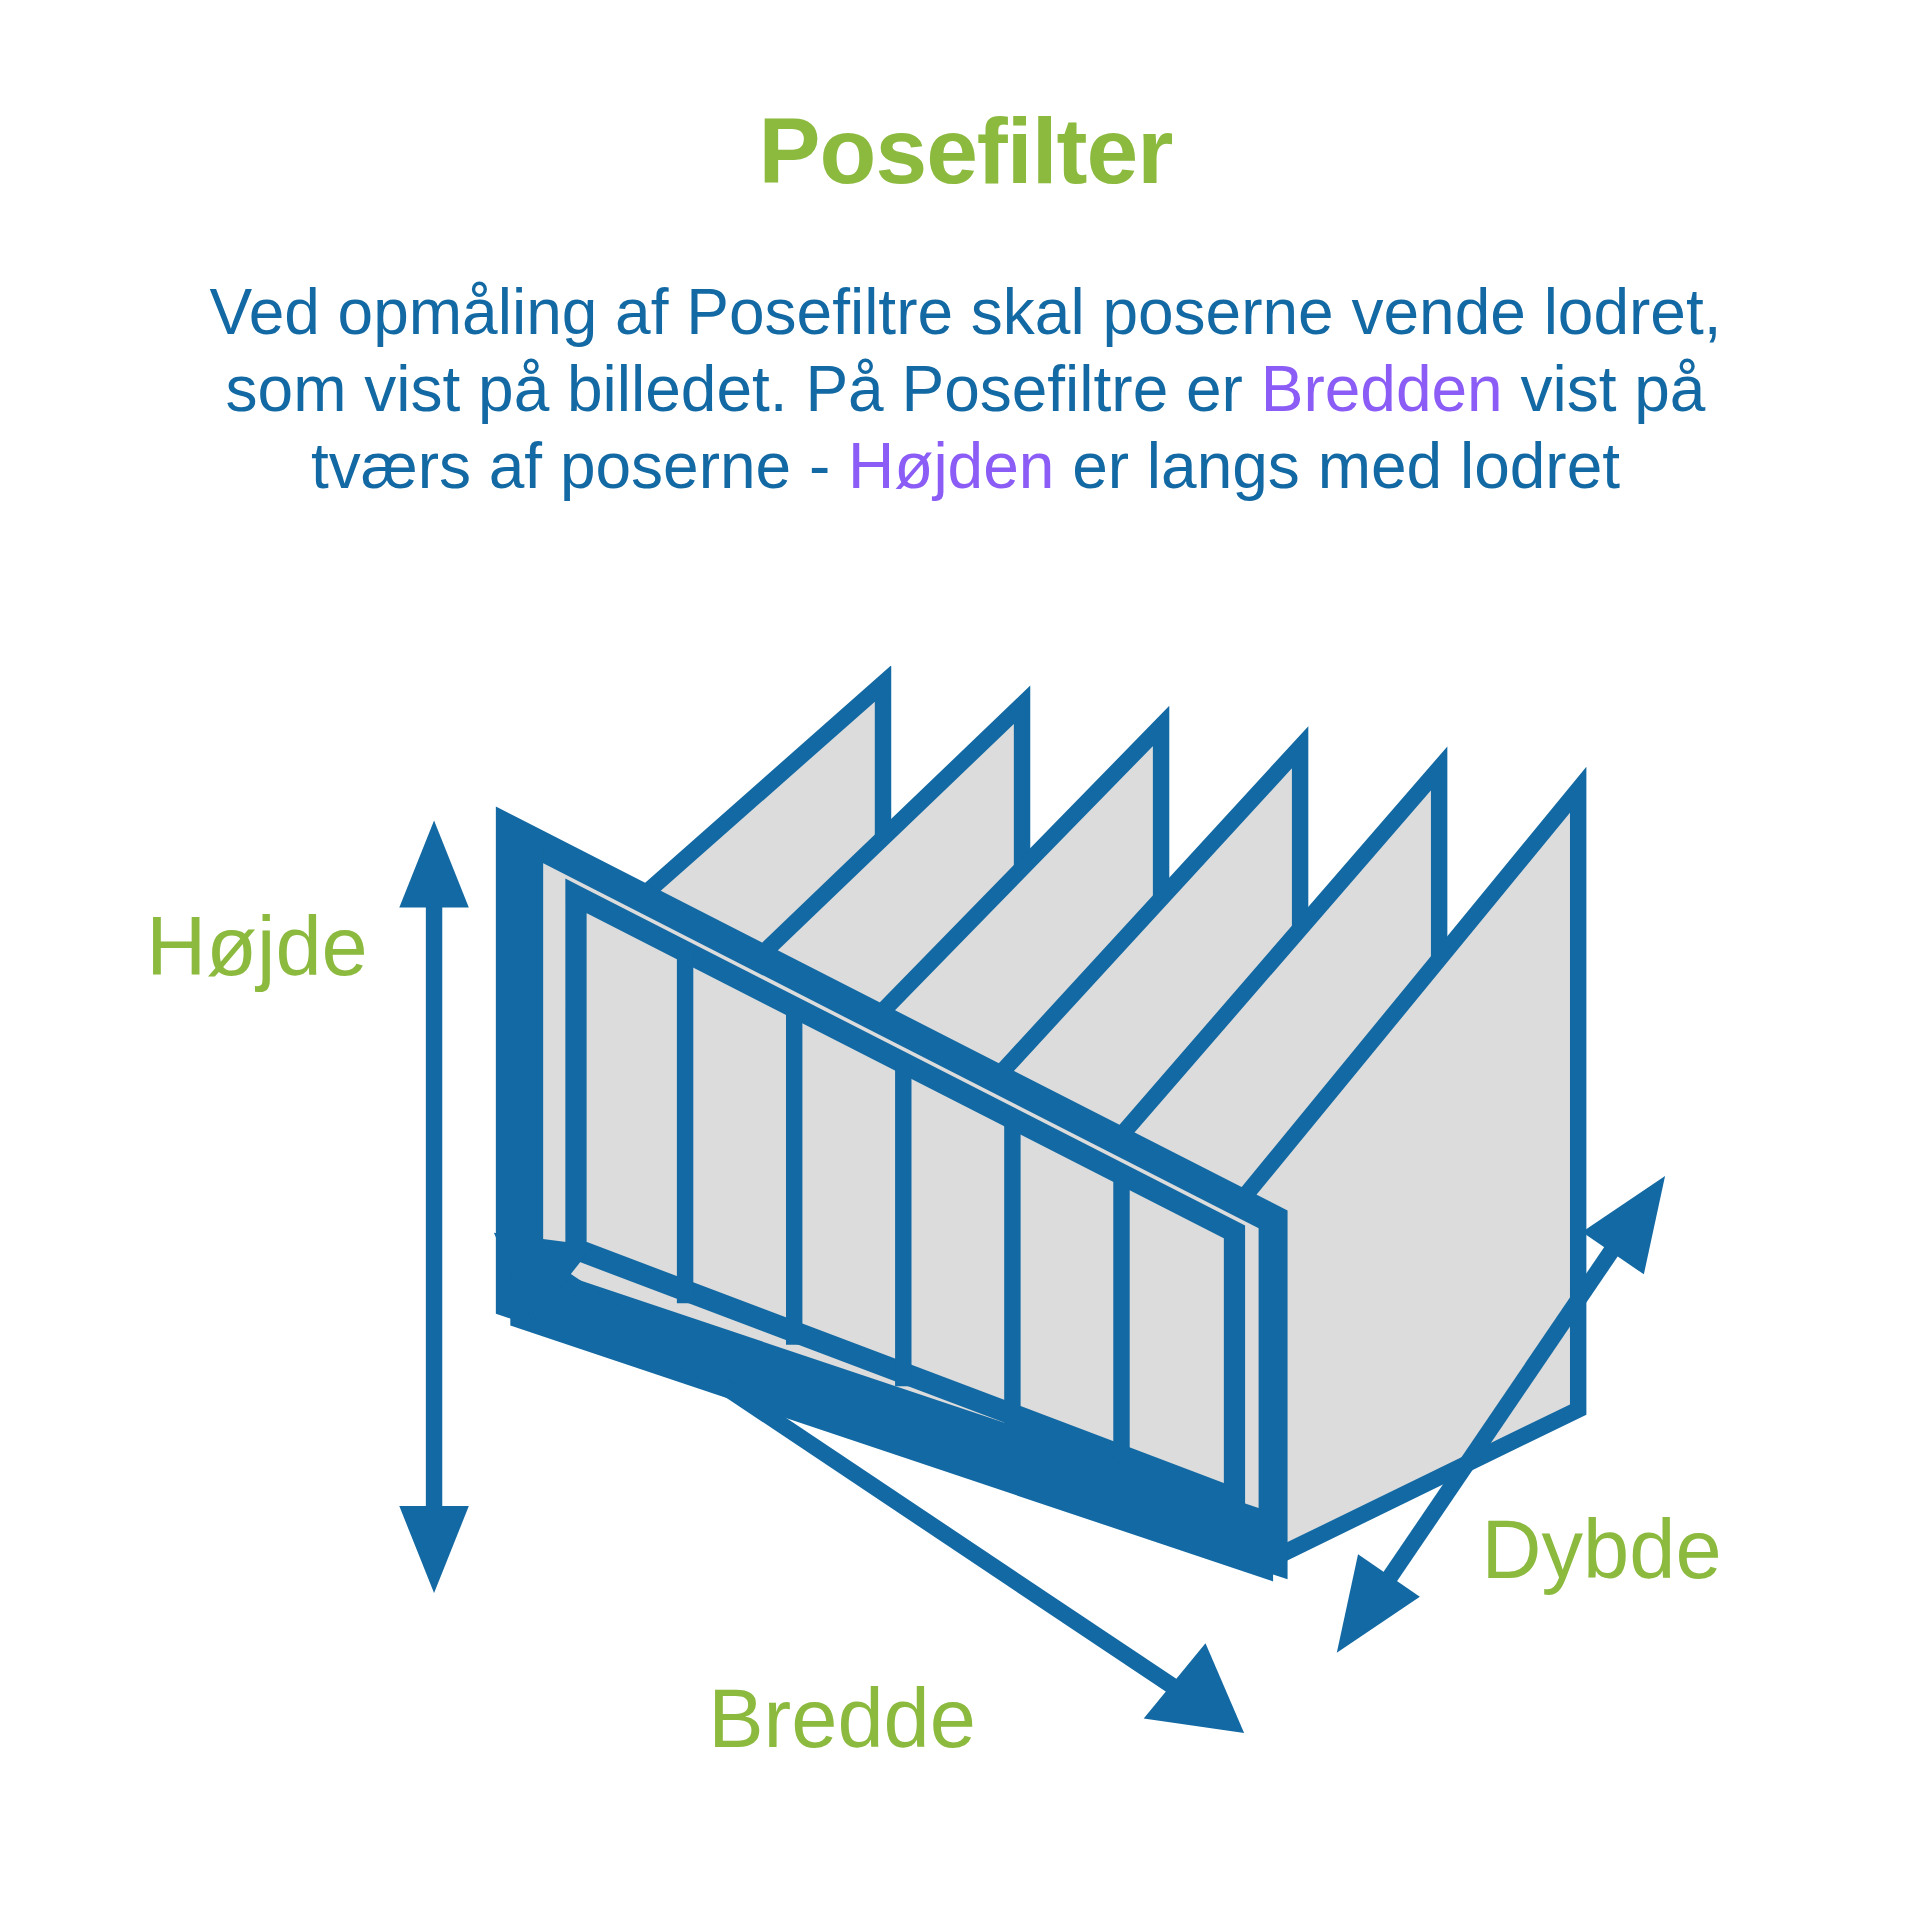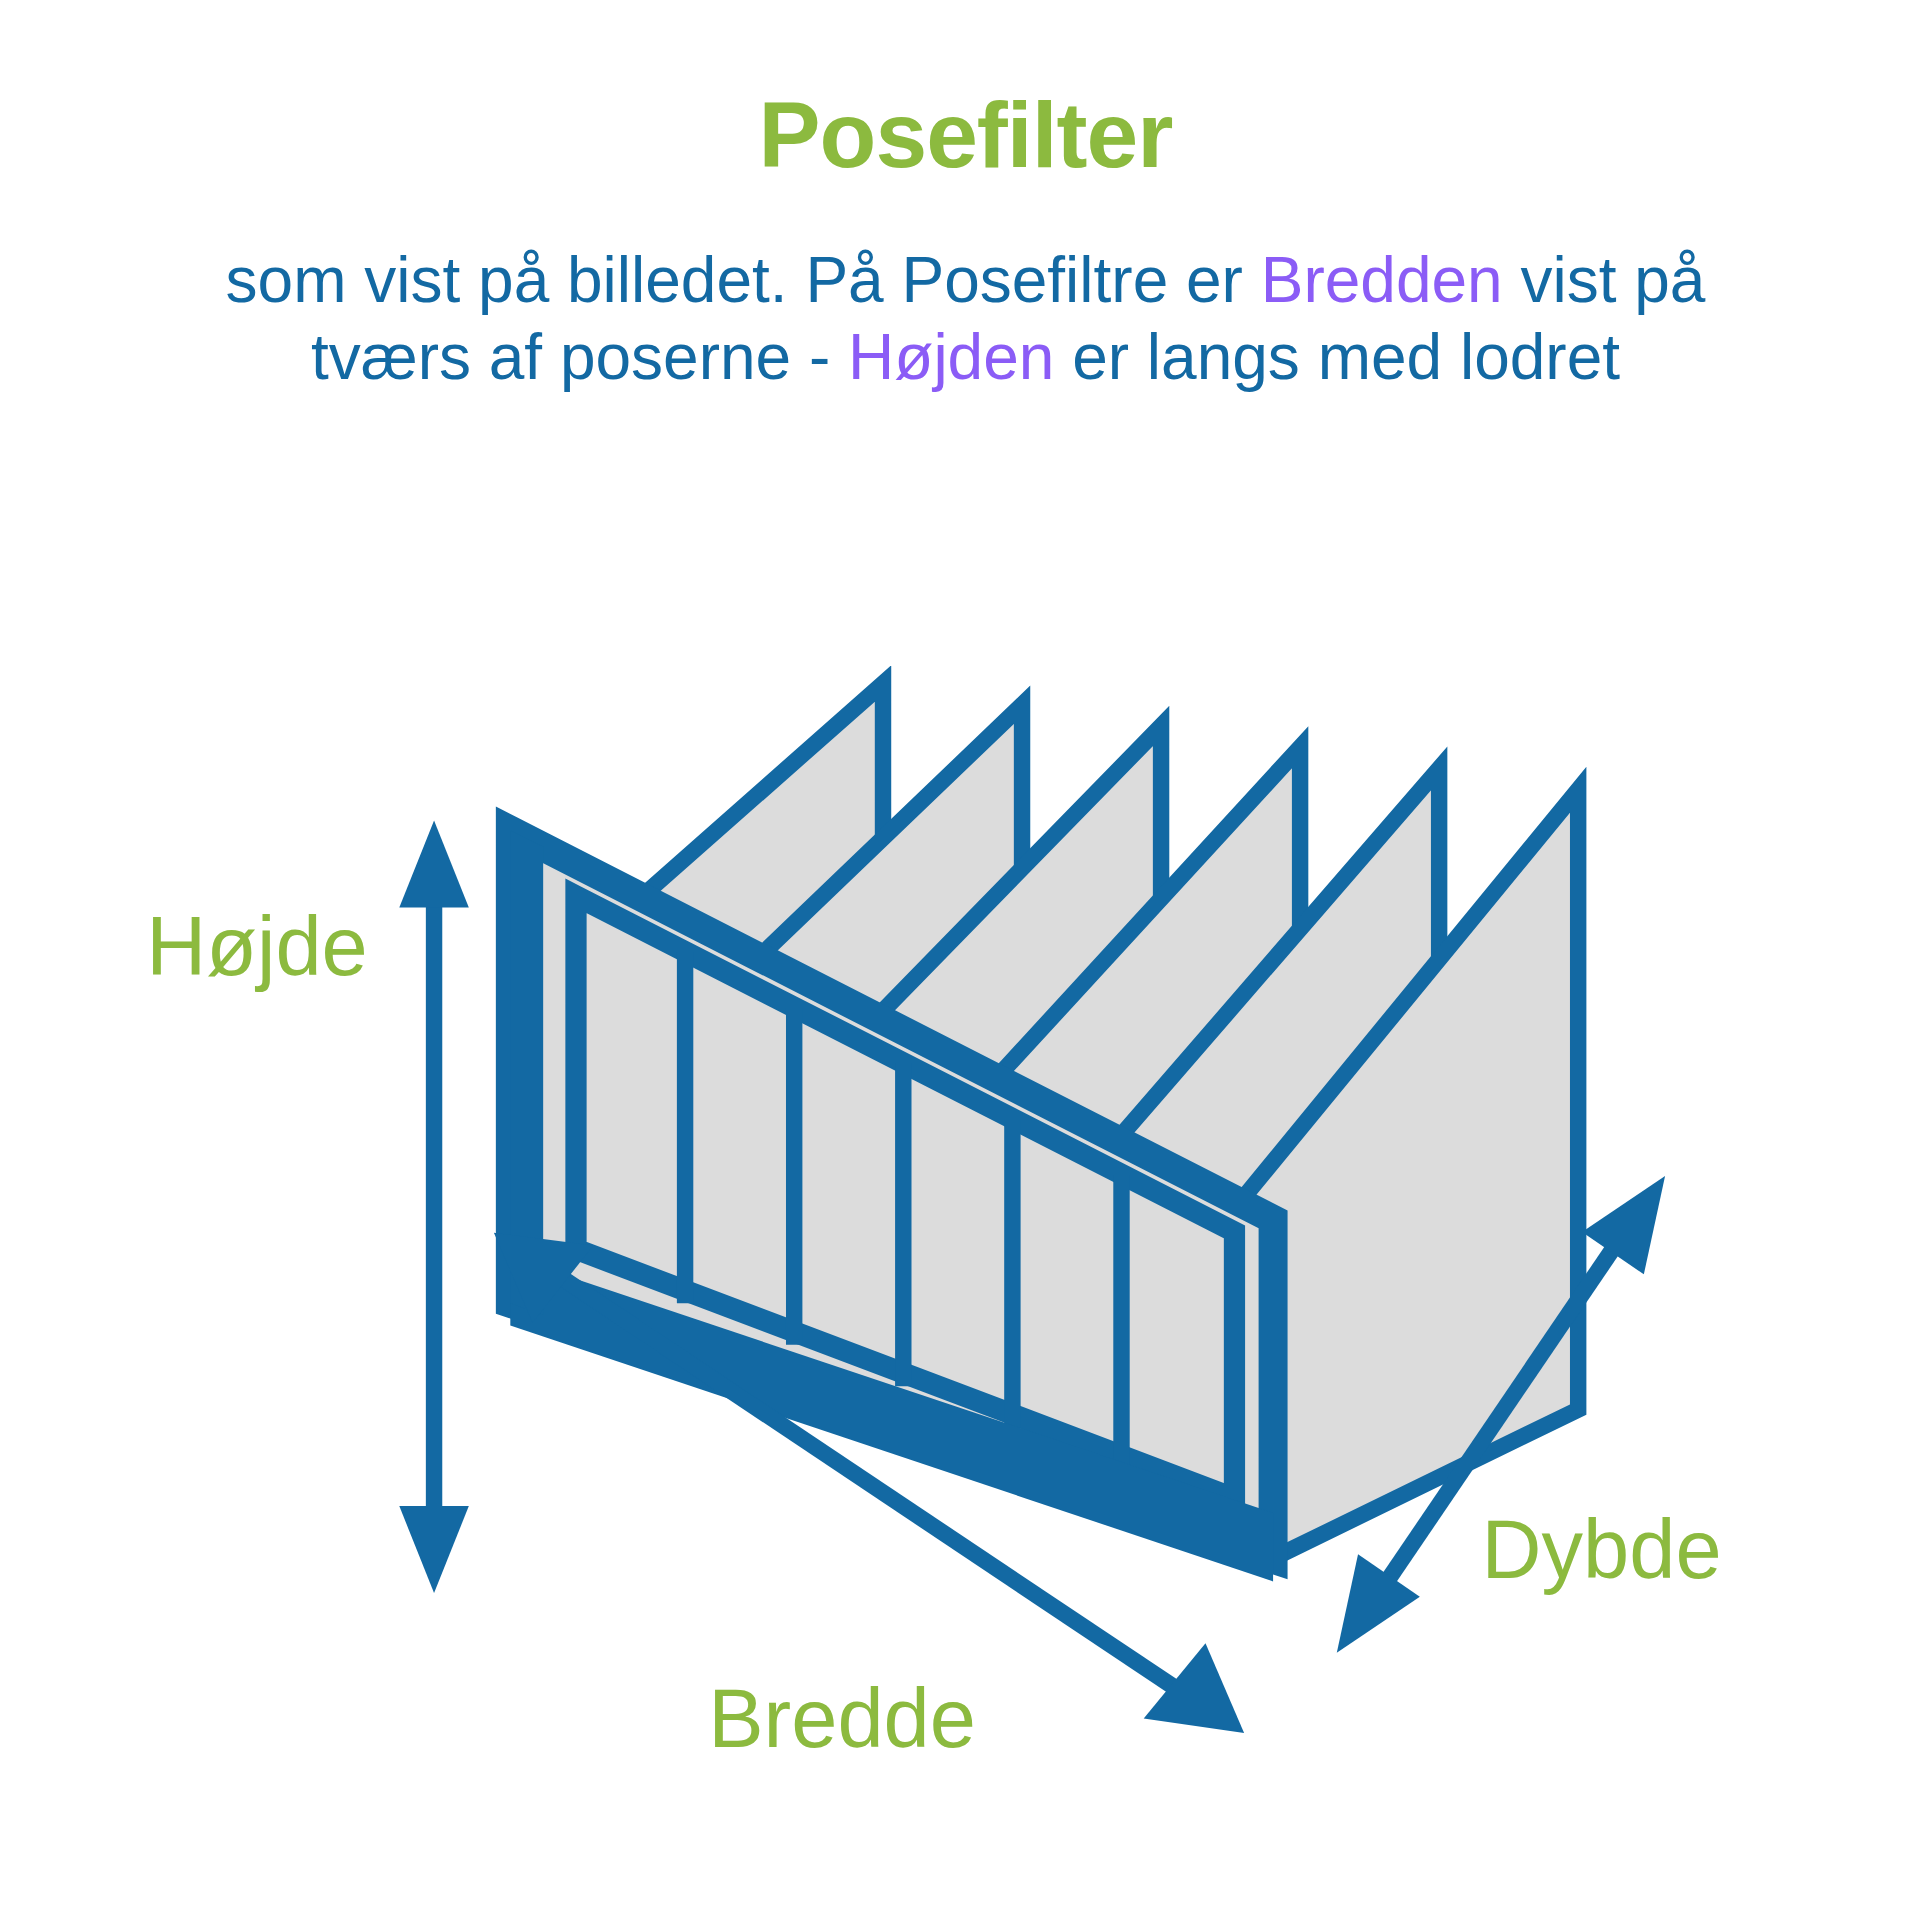--- a/index.html
+++ b/index.html
@@ -22,21 +22,21 @@
 
   
   .header {
     position: absolute;
     left: 0;
     top: 0;
     width: 1931px;
     text-align: center;
   }
   .title {
-    margin: 0;
+    margin: 16px;
     padding-top: 89px;
     font-size: 93px;
     line-height: 1.0;
     font-weight: bold;
     color: #8CBA3F;
     letter-spacing: -1px;
     font-family: "Liberation Sans", sans-serif;
   }
   .body-copy {
     margin: 0 auto;
@@ -71,20 +71,23 @@
 </style>
 </head>
 <body>
 
 <div id="page">
 
   <div class="header">
     <h1 class="title">Posefilter</h1>
 
     <div class="body-copy">
+      <span class="line">
+        <span>Ved opmåling af Posefiltre skal poserne vende lodret,</span>
+      </span>
       <span class="line">
         <span>som vist på billedet. På Posefiltre er </span><span class="g">Bredden</span><span> vist på</span>
       </span>
       <span class="line">
         <span>tværs af poserne - </span><span class="g">Højden</span><span> er langs med lodret</span>
       </span>
     </div>
   </div>
 
   <div class="diagram-wrap">

